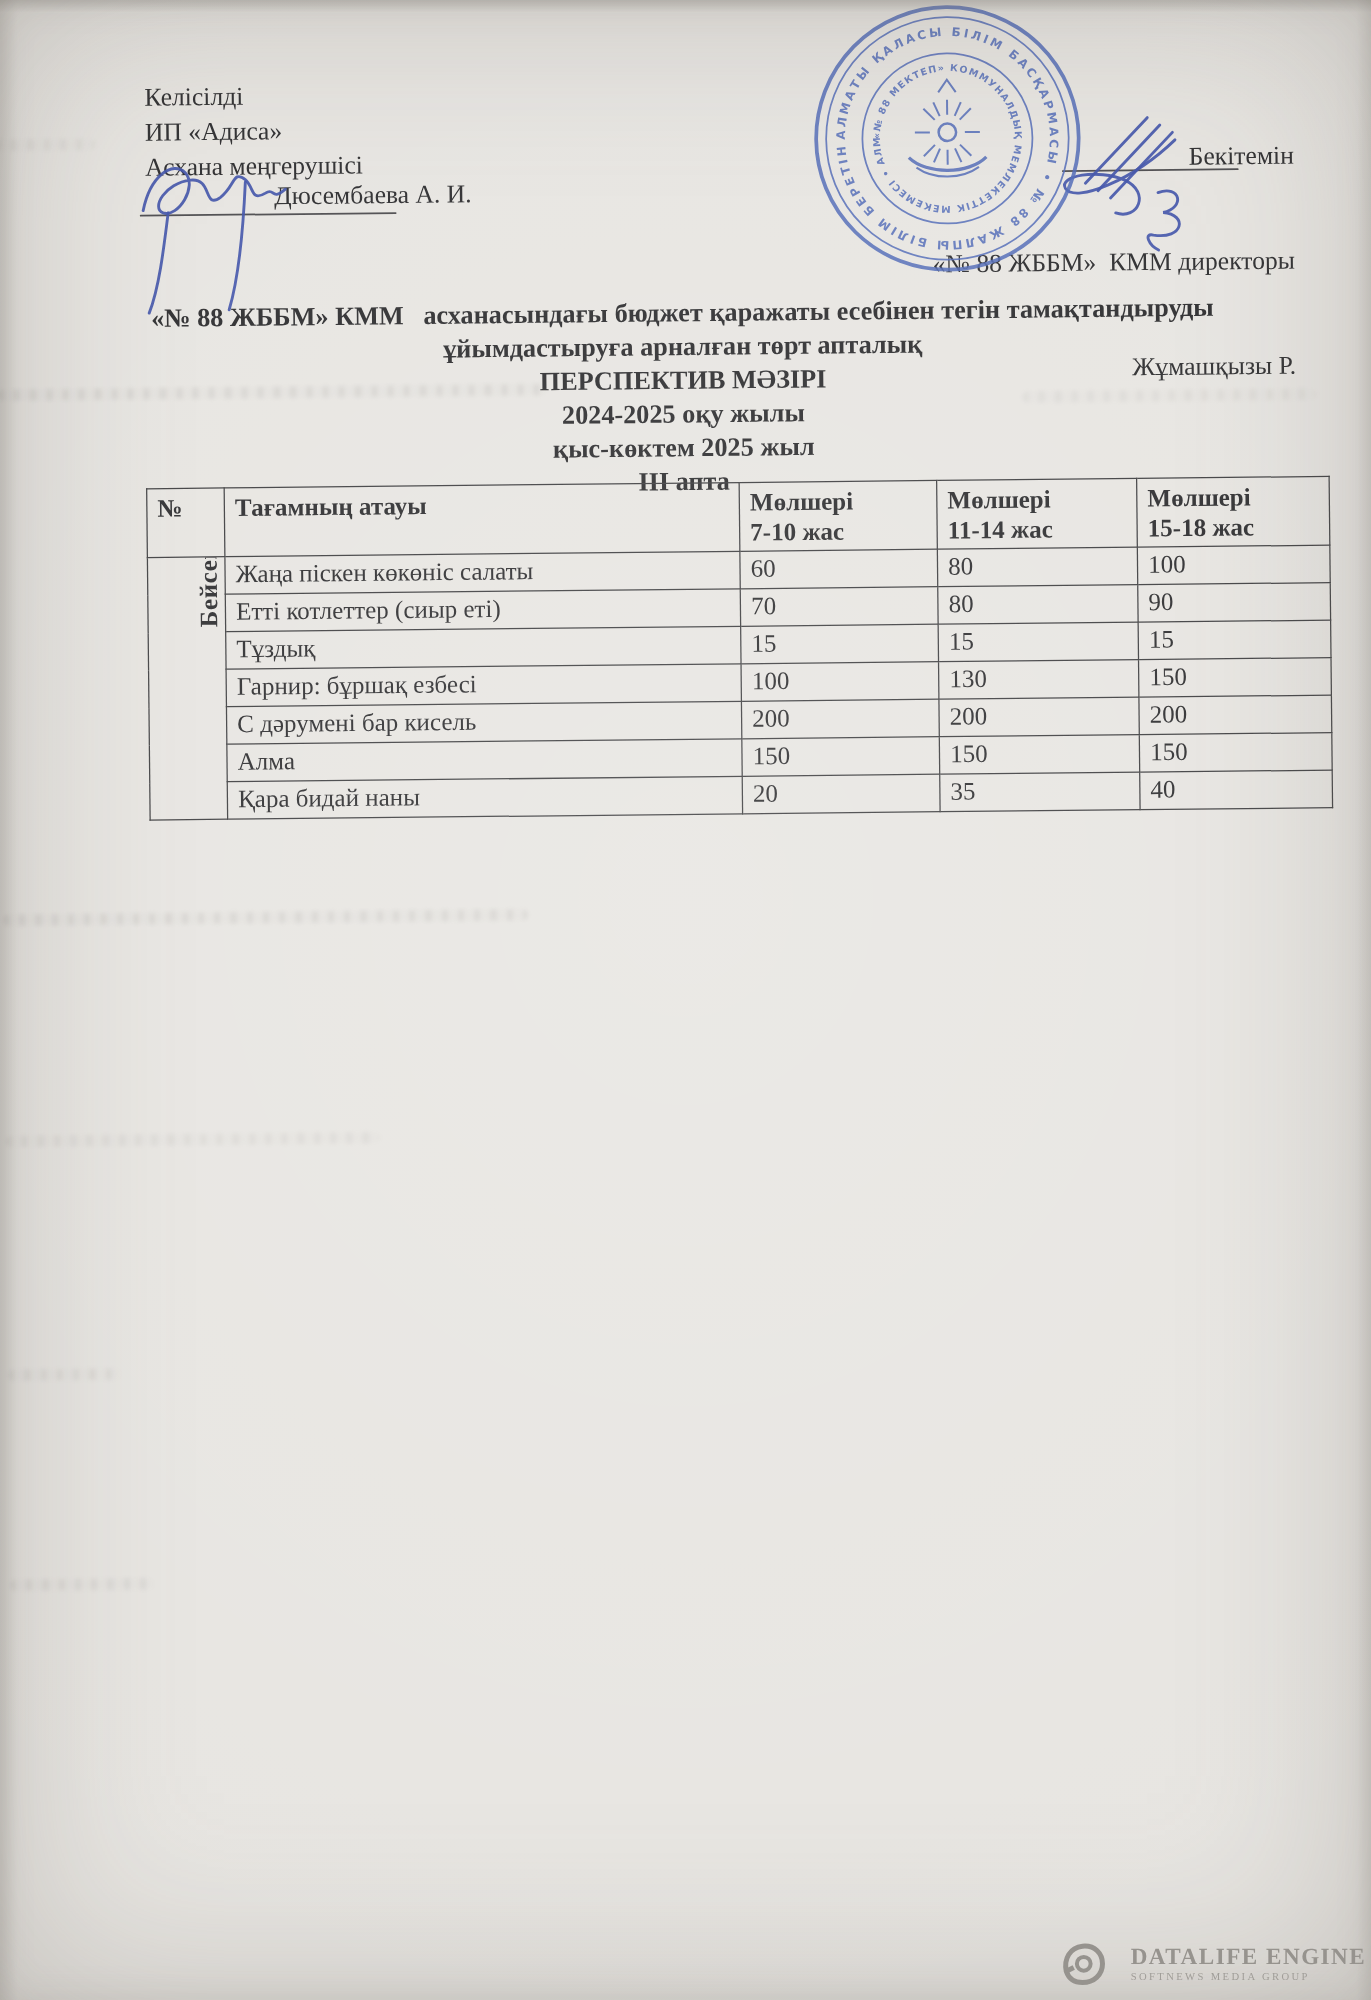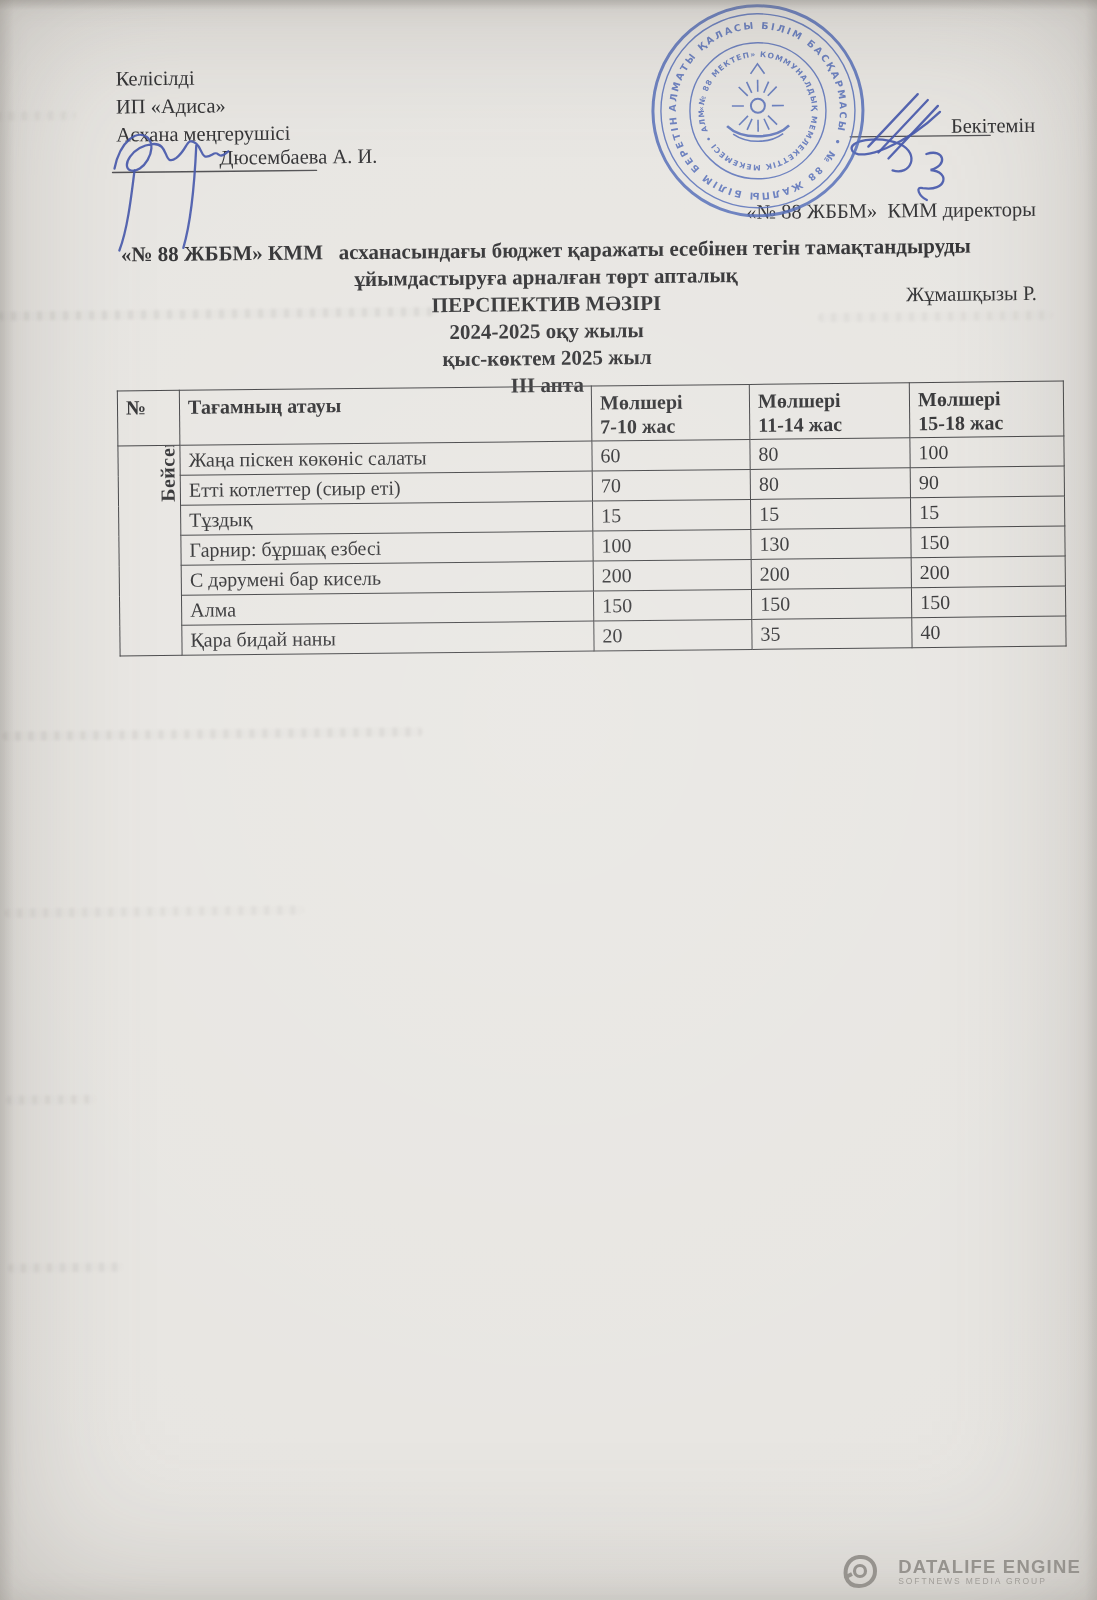--- a/index.html
+++ b/index.html
@@ -60,23 +60,23 @@
 
   
   .ghost{
     position:absolute;height:9px;border-radius:5px;pointer-events:none;
     background:repeating-linear-gradient(90deg, rgba(118,115,112,.30) 0 5px, rgba(118,115,112,.06) 5px 13px);
     filter:blur(1.6px);opacity:.45;
   }
 
   
   .watermark{
-    position:absolute;right:16px;bottom:10px;z-index:60;
+    position:absolute;right:4px;bottom:10px;z-index:60;
     display:flex;align-items:center;gap:20px;
-    font-family:Liberation Sans, sans-serif;color:#96938e;
+    font-family:Liberation Serif, serif;color:#96938e;
   }
   .wm-name{font-size:18.5px;font-weight:bold;letter-spacing:1.2px;line-height:19px;}
   .wm-sub{font-size:8.5px;letter-spacing:1.9px;line-height:11px;color:#a09d98;}
 </style>
 </head>
 <body>
 
 <div class="content">
 
   <div class="approve-left">

